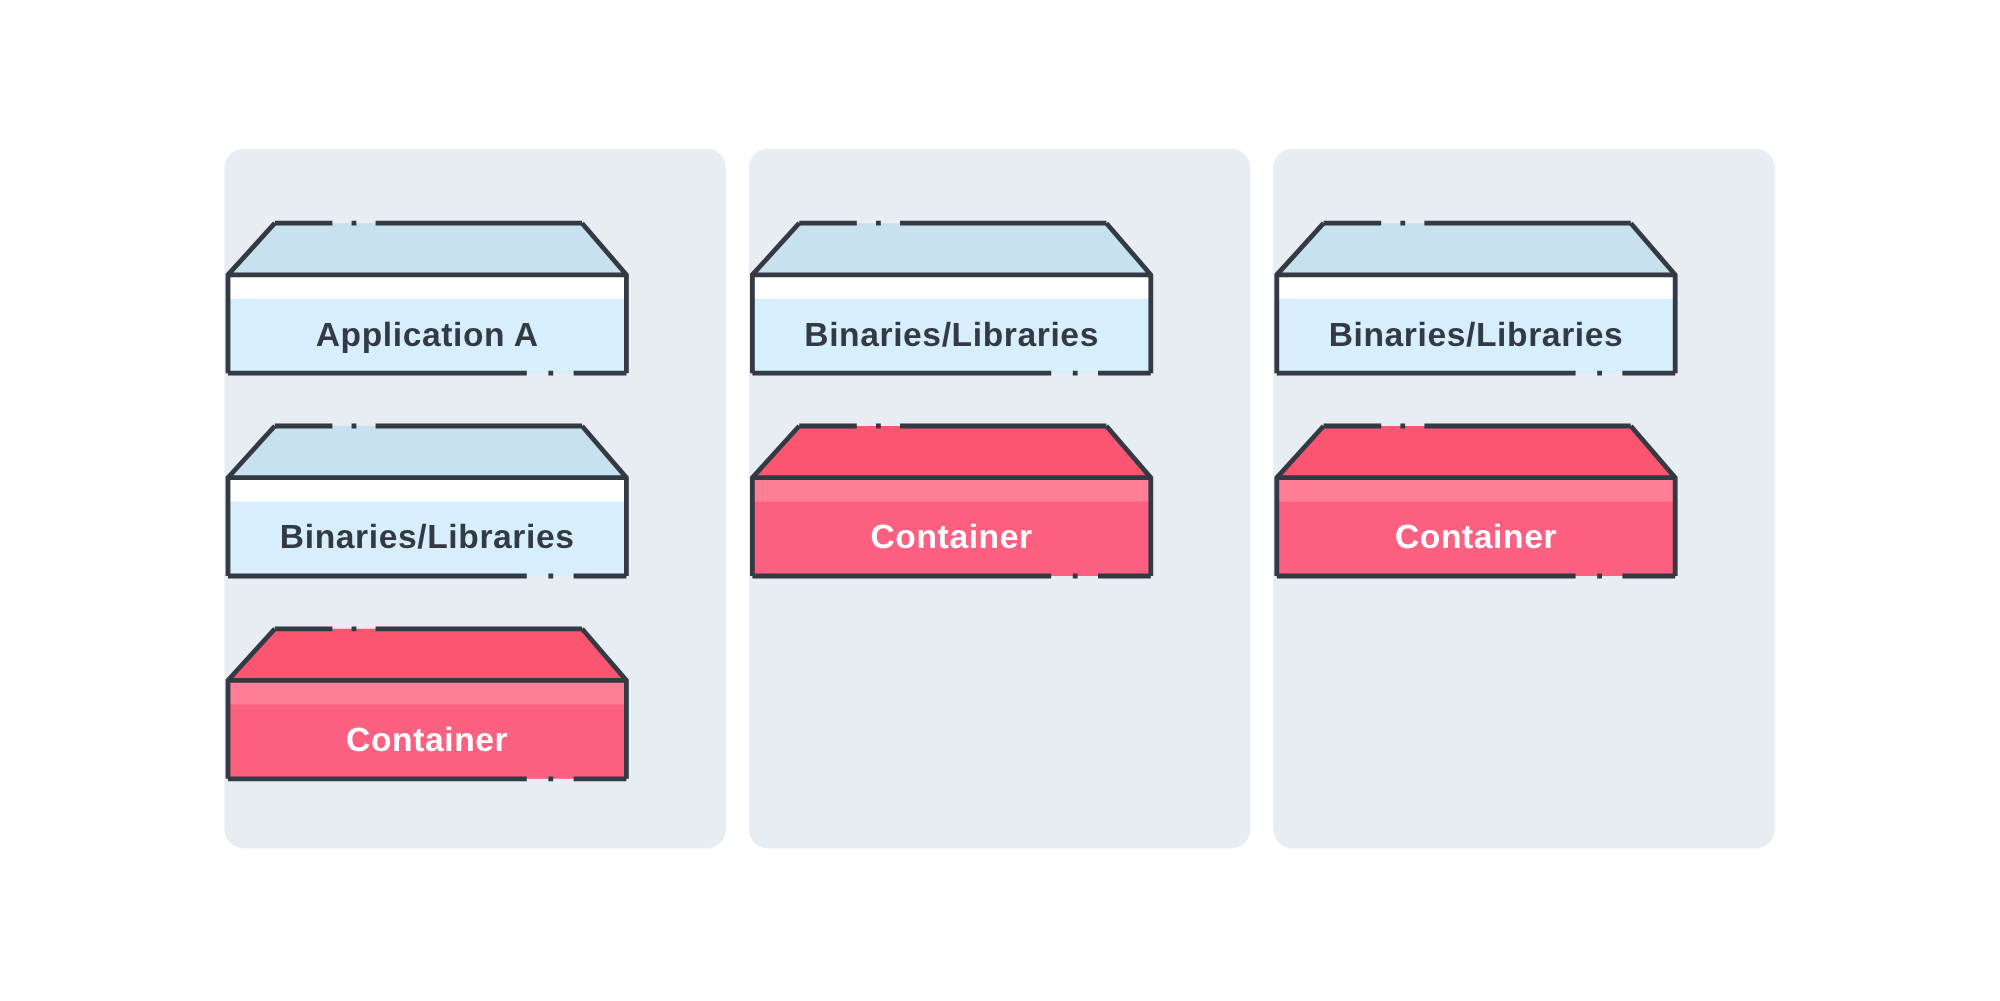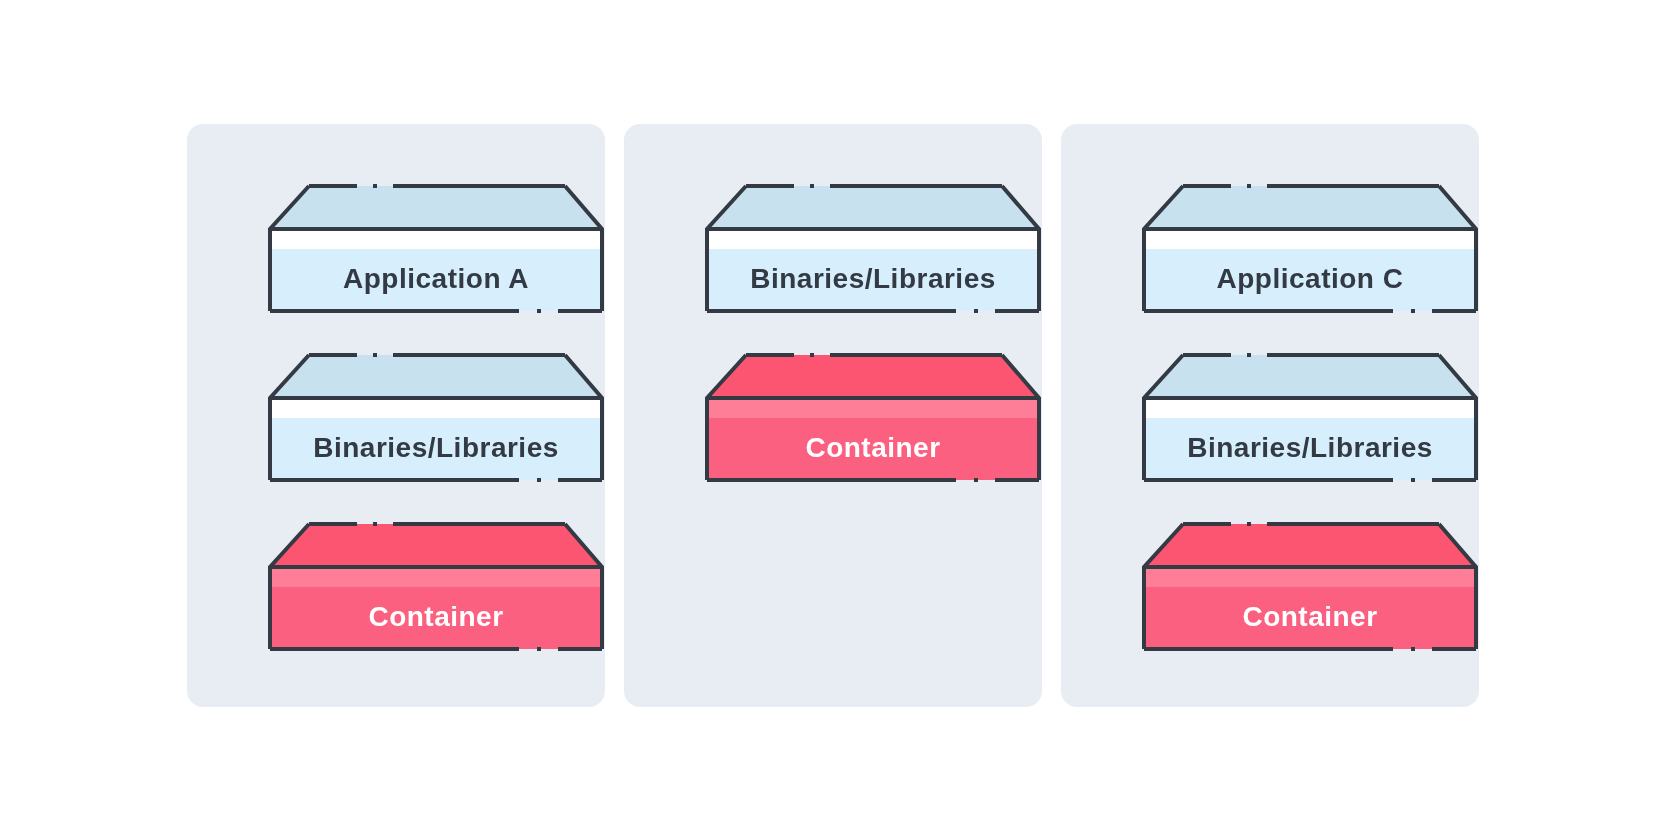--- a/index.html
+++ b/index.html
@@ -24,21 +24,21 @@
   }
   .panel {
     width: 418px;
     height: 583px;
     background: #e7edf3;
     border-radius: 16px;
     box-sizing: border-box;
     padding-top: 58px;
     display: flex;
     flex-direction: column;
-    align-items: flex-end;
+    align-items: flex-start;
     gap: 36px;
   }
   .layer-box { width: 338px; height: 133px; }
   svg.slab { display: block; overflow: visible; }
   .outline {
     fill: none;
     stroke: #333a44;
     stroke-width: 4;
     stroke-linecap: butt;
   }
@@ -121,31 +121,20 @@
           <path class="outline" d="M298 4 L335 47 L335 129 M3 129 L3 47 L42 4 M3 47 H335"></path>
           <path class="outline dashed-bottom" d="M3 129 H335"></path>
           <text class="label" x="169" y="106" text-anchor="middle" fill="#ffffff">Container</text>
         </svg>
       </div>
 
     </div>
 
     <div class="panel">
 
-      <div class="layer-box">
-        <svg class="slab" width="338" height="133" viewBox="0 0 338 133">
-          <polygon points="42,4 298,4 335,47 3,47" fill="#c7e2ee"></polygon>
-          <rect x="3" y="47" width="332" height="82" fill="#d7effd"></rect>
-          <rect x="3" y="47" width="332" height="20" fill="#ffffff"></rect>
-          <path class="outline dashed-top" d="M42 4 H298"></path>
-          <path class="outline" d="M298 4 L335 47 L335 129 M3 129 L3 47 L42 4 M3 47 H335"></path>
-          <path class="outline dashed-bottom" d="M3 129 H335"></path>
-          <text class="label" x="169" y="106" text-anchor="middle" fill="#333a44">Application C</text>
-        </svg>
-      </div>
 
       <div class="layer-box">
         <svg class="slab" width="338" height="133" viewBox="0 0 338 133">
           <polygon points="42,4 298,4 335,47 3,47" fill="#c7e2ee"></polygon>
           <rect x="3" y="47" width="332" height="82" fill="#d7effd"></rect>
           <rect x="3" y="47" width="332" height="20" fill="#ffffff"></rect>
           <path class="outline dashed-top" d="M42 4 H298"></path>
           <path class="outline" d="M298 4 L335 47 L335 129 M3 129 L3 47 L42 4 M3 47 H335"></path>
           <path class="outline dashed-bottom" d="M3 129 H335"></path>
           <text class="label" x="169" y="106" text-anchor="middle" fill="#333a44">Binaries/Libraries</text>

